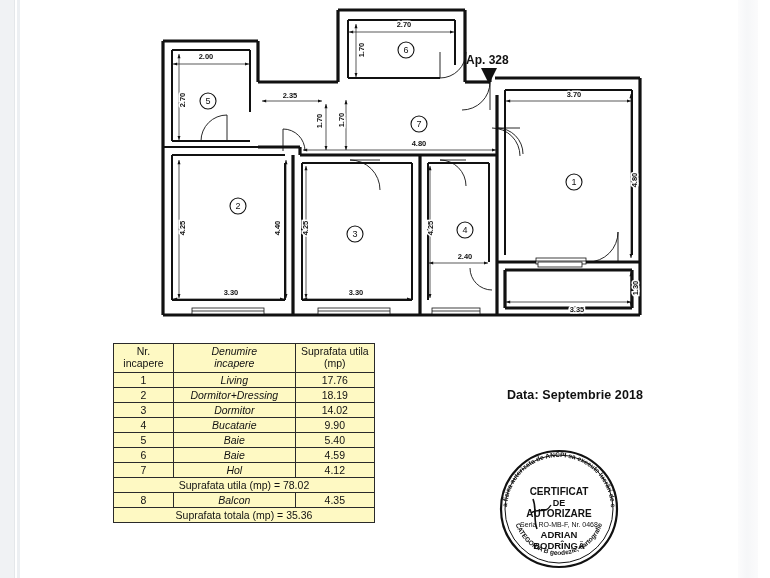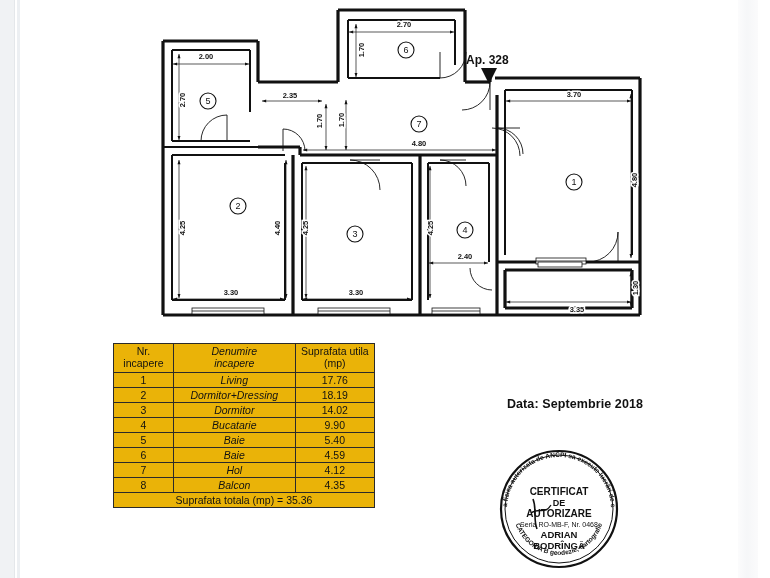--- a/index.html
+++ b/index.html
@@ -17,32 +17,32 @@
     opacity:.85;}
 
   
   #plan{position:absolute;left:150px;top:0px;width:520px;height:335px;}
   #plan svg{display:block;}
 
   
   #table-block{position:absolute;left:113px;top:343px;width:272px;}
   .tbl-title{font-size:11px;text-align:center;margin:0 0 4px 30px;letter-spacing:.1px;}
   table.recap{border-collapse:collapse;width:262px;
-    border:1.6px solid #1a1a1a;background:#eab308;}
+    border:1.6px solid #1a1a1a;background:#fef9c3;}
   table.recap td,table.recap th{
     border:1px solid #2a2a2a;font-size:10.5px;text-align:center;
     padding:1px 2px;font-weight:normal;line-height:1.15;color:#111;}
   table.recap th{font-size:10.5px;line-height:1.12;padding:2px 1px;}
   .col-nr{width:58px;}
   .col-den{width:122px;font-style:italic;}
   .col-sup{width:80px;}
   .row-total td{font-size:10.5px;padding:2px;}
 
   
-  #info{position:absolute;left:455px;top:386px;width:240px;text-align:center;margin-top:9px;}
+  #info{position:absolute;left:455px;top:386px;width:240px;text-align:center;}
   #info .line{font-size:12.5px;font-weight:bold;line-height:1.45;
     letter-spacing:.1px;white-space:nowrap;}
 
   
   #stamp{position:absolute;left:493px;top:443px;width:132px;height:132px;}
   #stamp svg{display:block;}
 </style>
 </head>
 <body>
 
@@ -318,20 +318,23 @@
         <tr>
           <td class="col-nr">6</td>
           <td class="col-den">Baie</td>
           <td class="col-sup">4.59</td>
         </tr>
         <tr>
           <td class="col-nr">7</td>
           <td class="col-den">Hol</td>
           <td class="col-sup">4.12</td>
         </tr>
+        <tr class="row-total">
+          <td colspan="3">Suprafata utila (mp) = 78.02</td>
+        </tr>
         <tr>
           <td class="col-nr">8</td>
           <td class="col-den">Balcon</td>
           <td class="col-sup">4.35</td>
         </tr>
         <tr class="row-total">
           <td colspan="3">Suprafata totala (mp) = 35.36</td>
         </tr>
       </tbody>
   </table>

